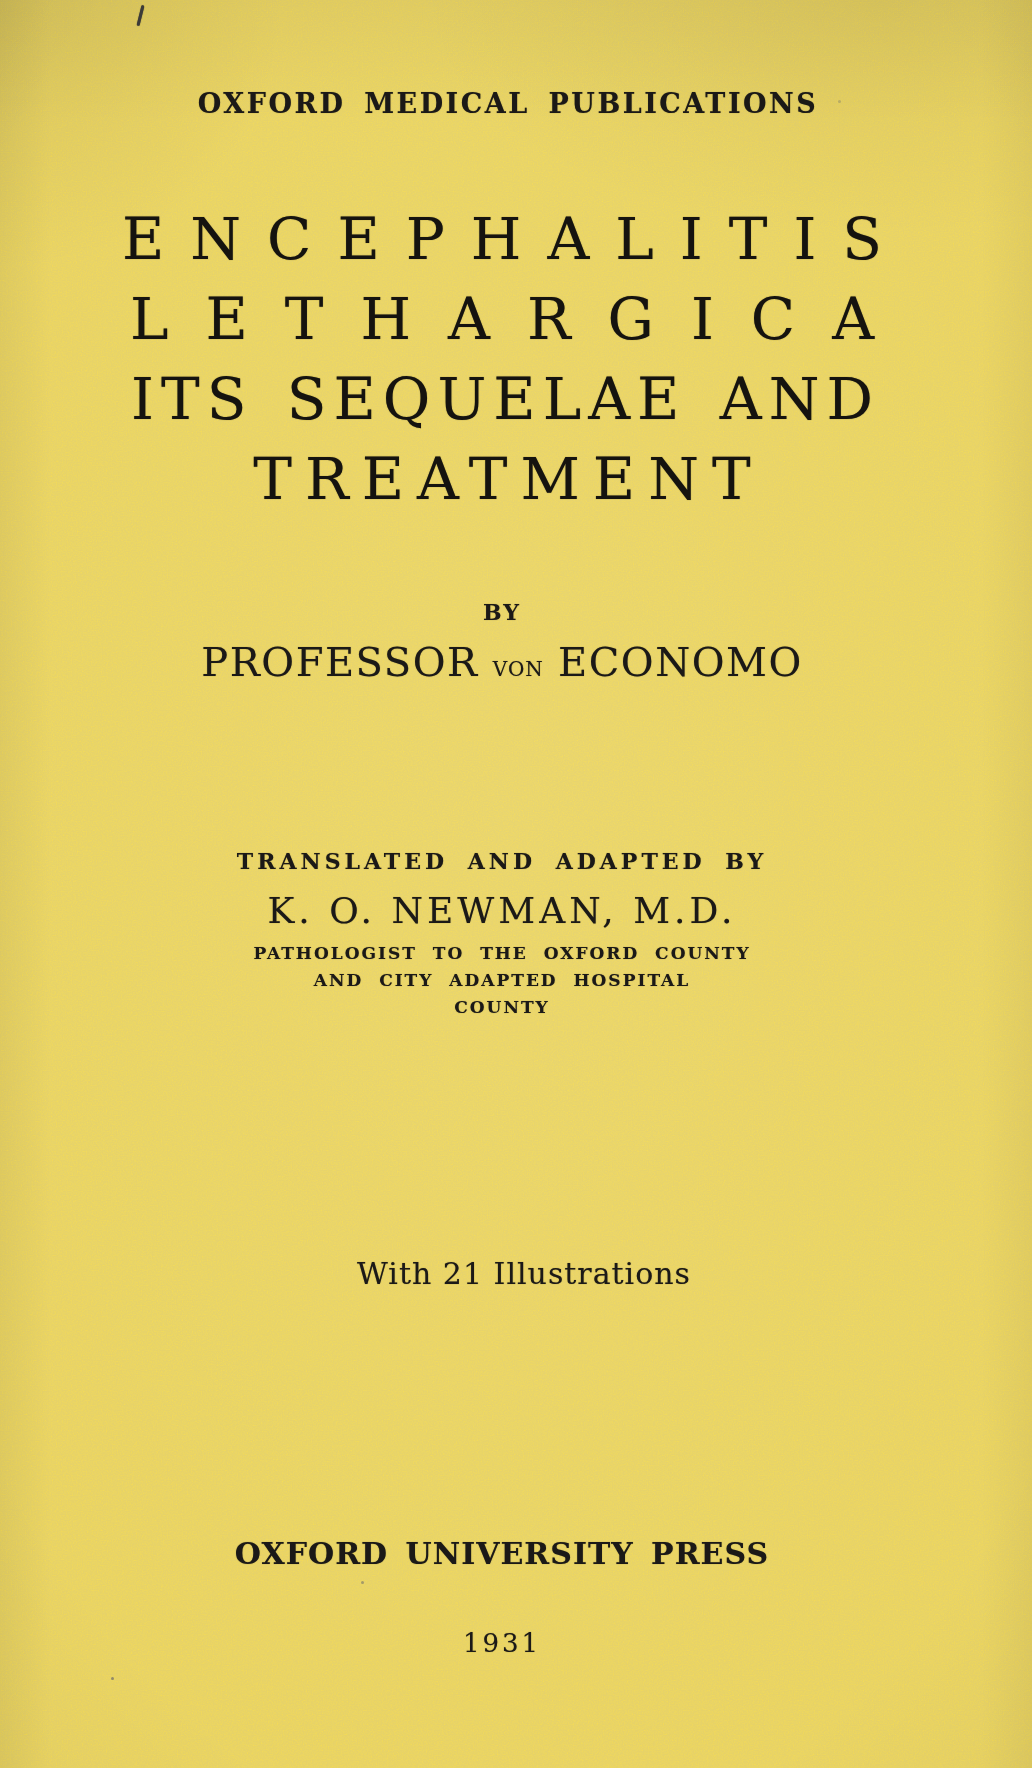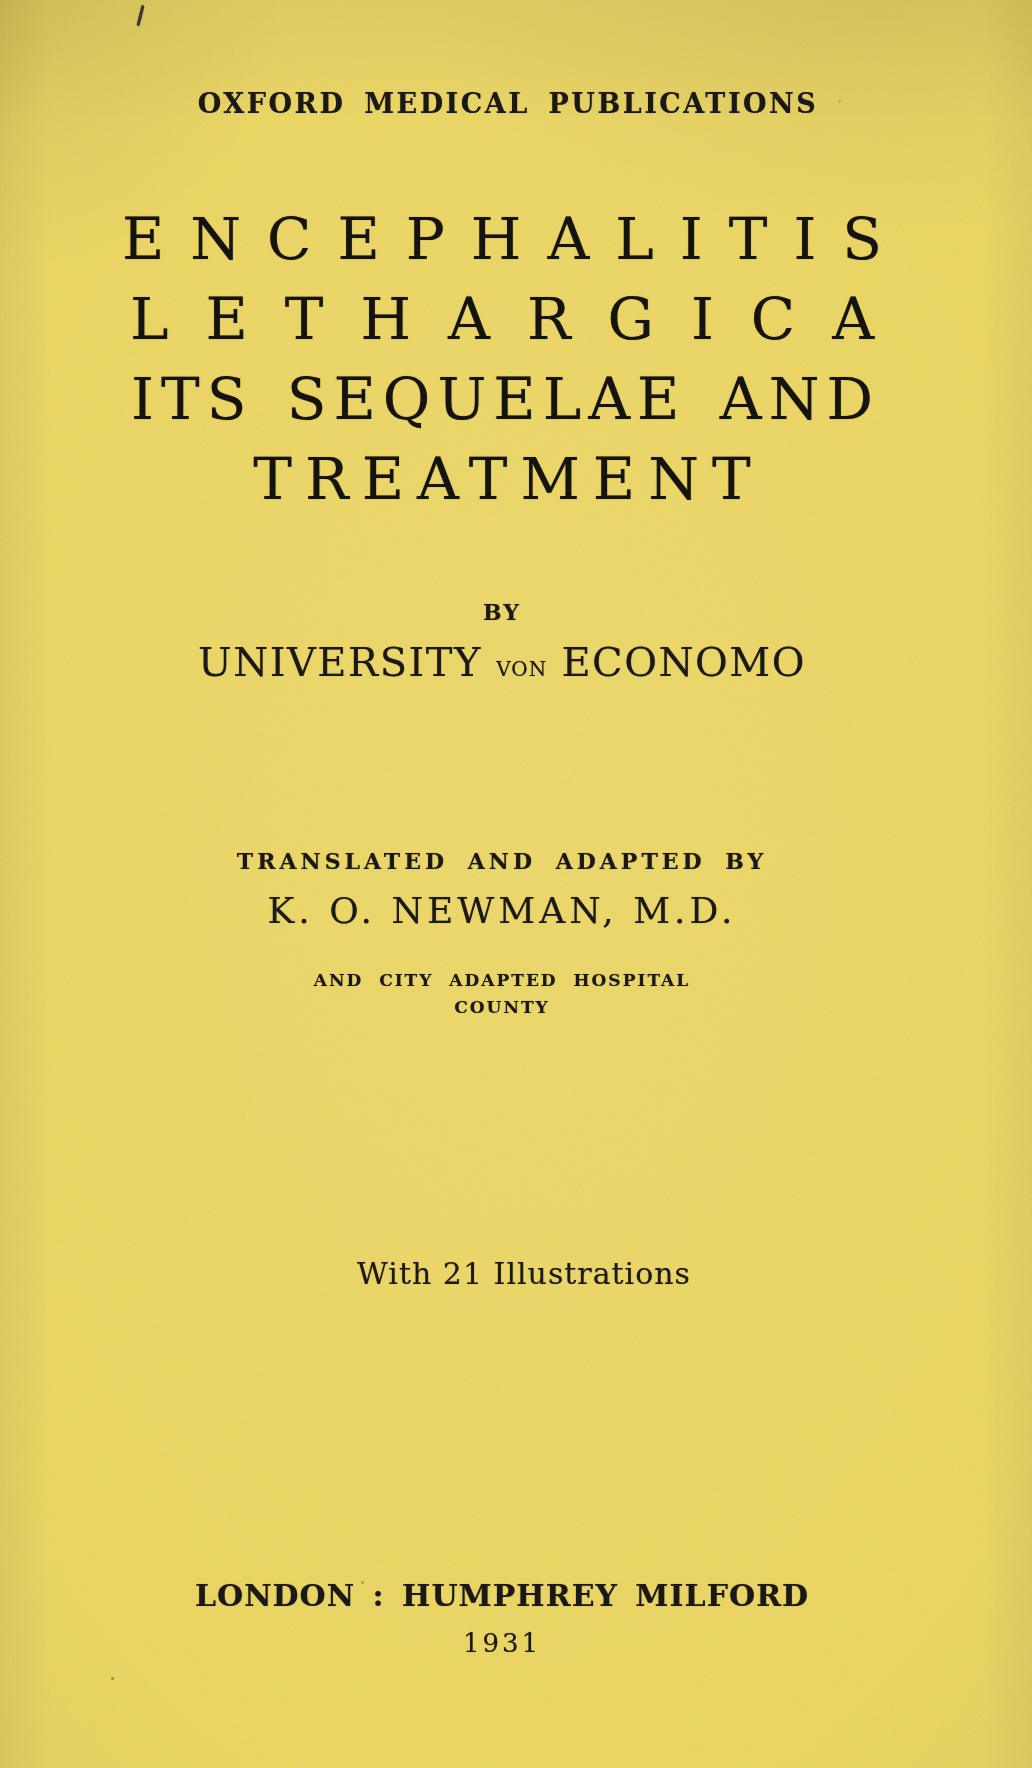--- a/index.html
+++ b/index.html
@@ -113,42 +113,41 @@
     <h1 class="book-title">
       <span class="title-line tl-1">ENCEPHALITIS</span>
       <span class="title-line tl-2">LETHARGICA</span>
       <span class="title-line tl-3">ITS SEQUELAE AND</span>
       <span class="title-line tl-4">TREATMENT</span>
     </h1>
 
     <div class="line by-label">BY</div>
 
     <div class="line author">
-      <span>UNIVERSITY</span>
+      <span>PROFESSOR</span>
       <span class="particle">von</span>
       <span>ECONOMO</span>
     </div>
 
     <div class="line affil">
       <br>
     </div>
 
     <div class="line translated">TRANSLATED AND ADAPTED BY</div>
 
     <div class="line translator-name">K. O. NEWMAN, M.D.</div>
 
     <div class="line translator-affil">
-      <br>
+      <span>PATHOLOGIST TO THE OXFORD COUNTY</span><br>
       <span>AND CITY ADAPTED HOSPITAL</span><br>
       <span>COUNTY</span>
     </div>
 
     <div class="line illustrations">With 21 Illustrations</div>
 
     <div class="line imprint">
-      <br>
-      <span>LONDON : HUMPHREY MILFORD</span>
+      <span>OXFORD UNIVERSITY PRESS</span><br>
     </div>
 
     <div class="line year">1931</div>
 
   </div>
 </div>
 
 </body></html>

